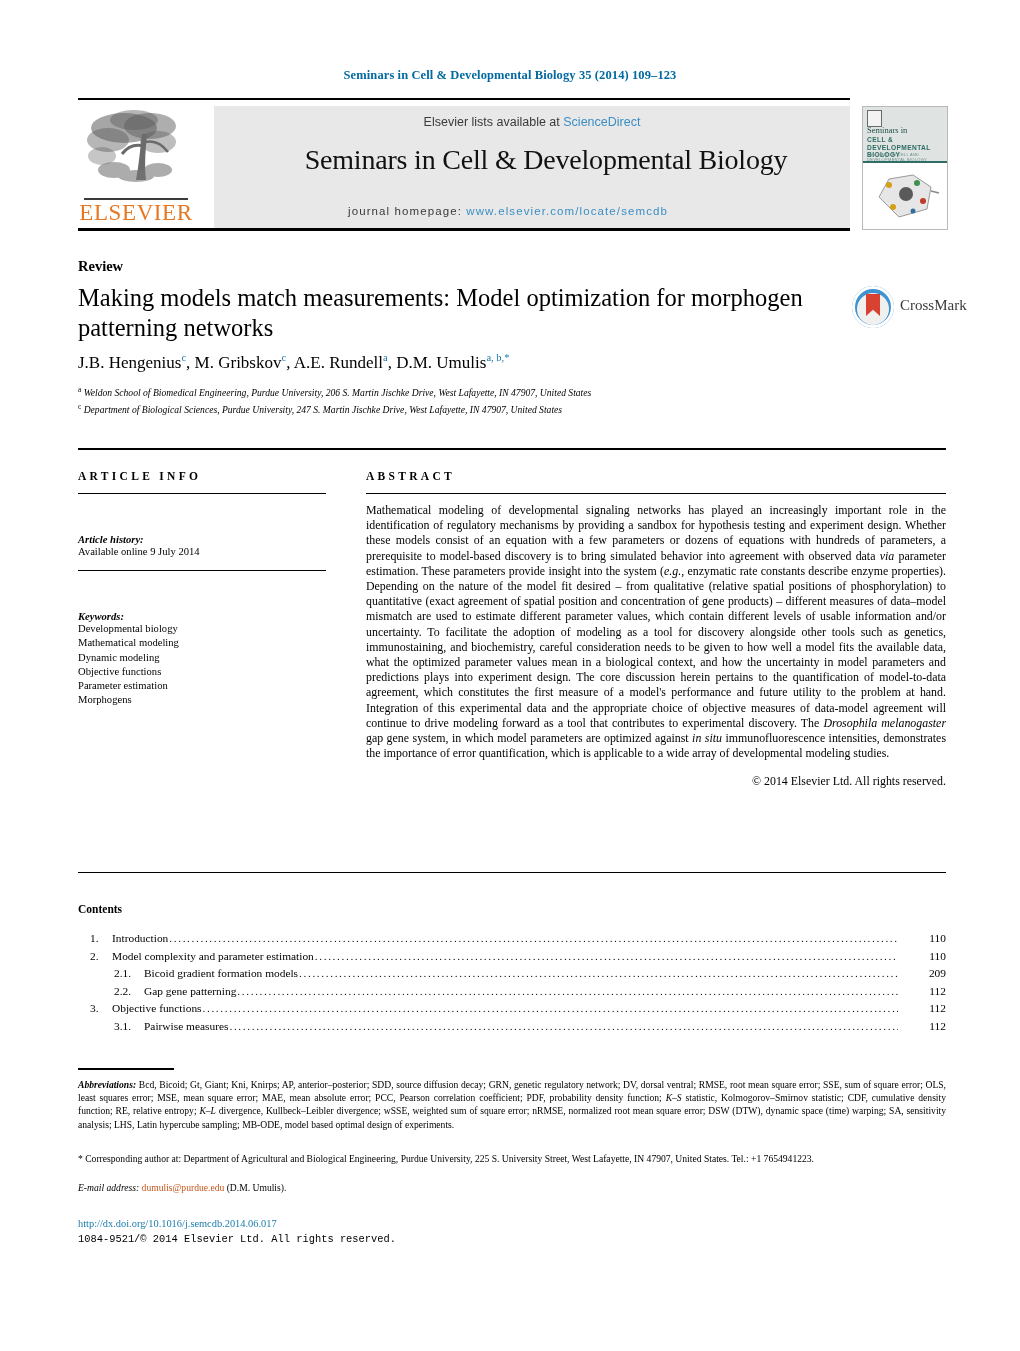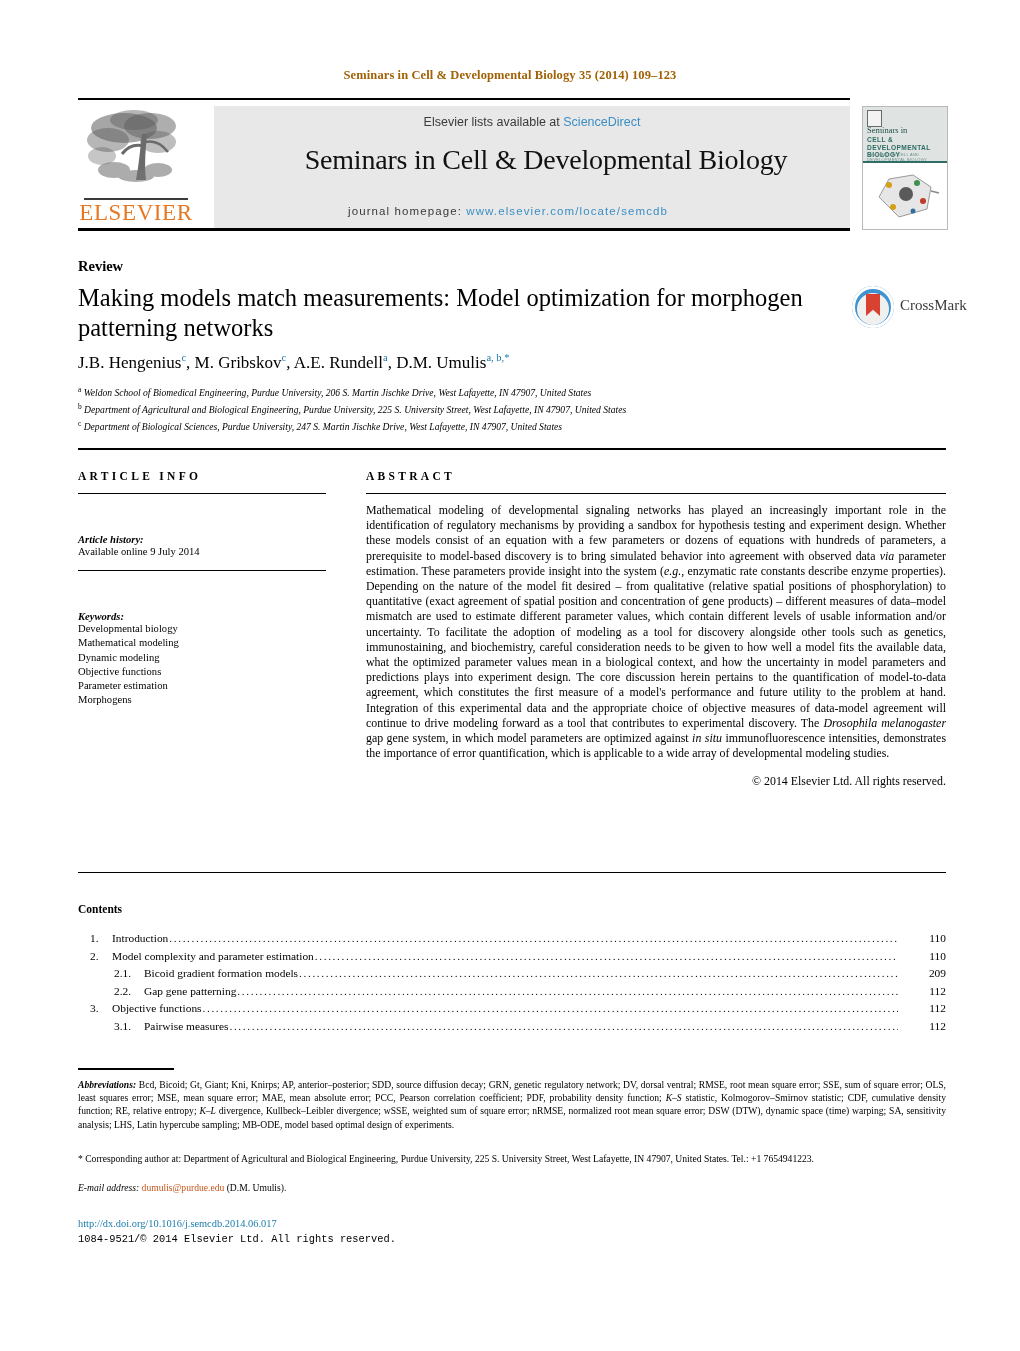--- a/index.html
+++ b/index.html
@@ -22,21 +22,21 @@
 
   
   .running-head {
     position: absolute;
     top: 68px;
     left: 0;
     width: 1020px;
     text-align: center;
     font-size: 12.5px;
     font-weight: bold;
-    color: #a16207;
+    color: #0369a1;
     letter-spacing: 0.1px;
   }
 
   
   .masthead {
     position: absolute;
     top: 98px;
     left: 78px;
     width: 868px;
     height: 132px;
@@ -530,21 +530,20 @@
     </div>
 
     <div class="masthead-rule-bot"></div>
   </div>
 
   <div class="kicker">Review</div>
   <div class="art-title">Making models match measurements: Model optimization for morphogen patterning networks</div>
   <div class="authors">J.B. Hengenius<sup>c</sup>, M. Gribskov<sup>c</sup>, A.E. Rundell<sup>a</sup>, D.M. Umulis<sup>a, b,</sup><sup>*</sup></div>
   <div class="affils">
     <div><sup>a</sup> <span>Weldon School of Biomedical Engineering, Purdue University, 206 S. Martin Jischke Drive, West Lafayette, IN 47907, United States</span></div>
-    <div><sup>b</sup> <span>Department of Agricultural and Biological Engineering, Purdue University, 225 S. University Street, West Lafayette, IN 47907, United States</span></div>
     <div><sup>c</sup> <span>Department of Biological Sciences, Purdue University, 247 S. Martin Jischke Drive, West Lafayette, IN 47907, United States</span></div>
   </div>
 
   <div class="crossmark">
     <div class="cm-circle">
       <div class="cm-inner"></div>
       <div class="cm-ribbon"></div>
     </div>
     <div class="cm-text">CrossMark</div>
   </div>

